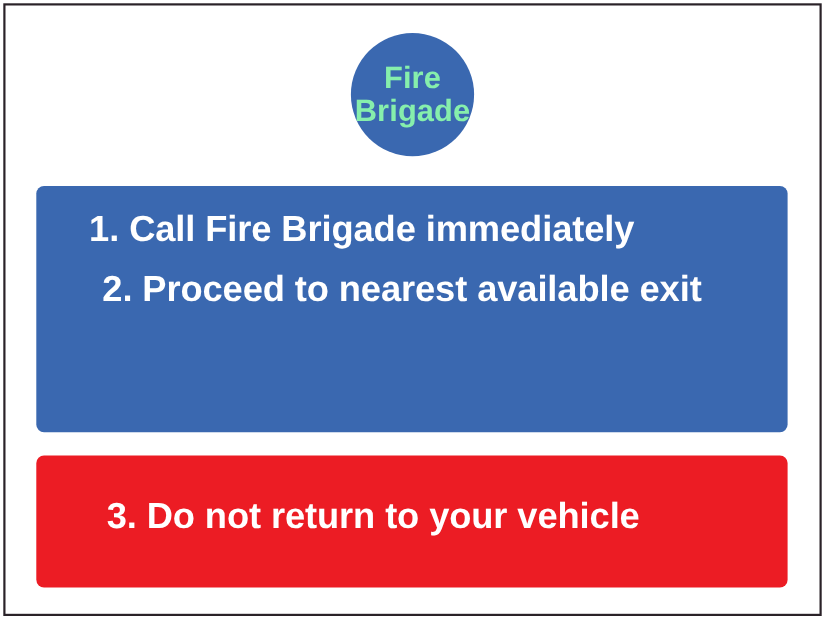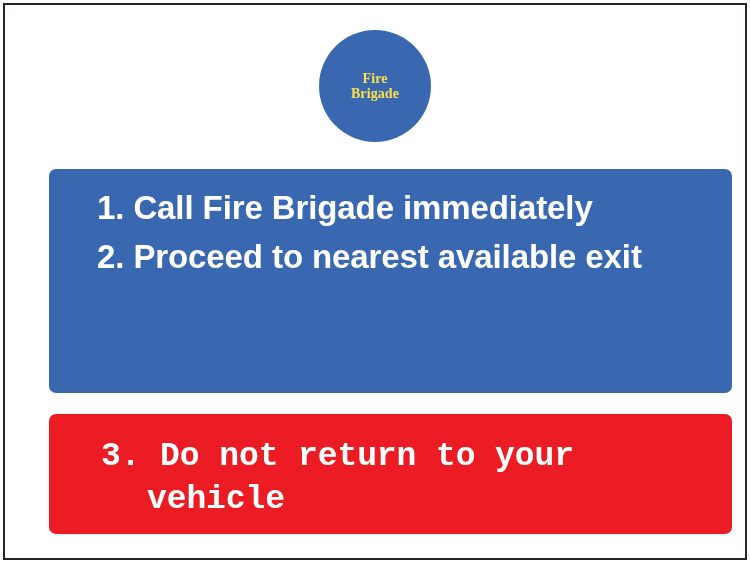--- a/index.html
+++ b/index.html
@@ -42,32 +42,31 @@
     border-radius: 50%;
     background: #3a68b0;
     display: flex;
     flex-direction: column;
     align-items: center;
     justify-content: center;
     text-align: center;
     line-height: 1.08;
   }
   #header-roundel .roundel-line {
-    color: #fde047;
+    color: #86efac;
     font-weight: bold;
-    font-size: 14px;
+    font-size: 28px;
     letter-spacing: 0.1px;
     white-space: nowrap;
-    font-family: Liberation Serif, serif;
   }
 
   
   .panel {
     position: absolute;
-    left: 49px;
+    left: 33px;
     width: 683px;
     border-radius: 7px;
     box-sizing: border-box;
     padding: 18px 20px 18px 48px;
   }
   #panel-blue {
     top: 169px;
     height: 224px;
     background: #3a68b0;
   }
@@ -81,22 +80,22 @@
     color: #ffffff;
     font-weight: bold;
     font-size: 33px;
     line-height: 1.30;
     
     padding-left: 46px;
     text-indent: -46px;
     letter-spacing: -0.1px;
   }
   #instruction-1 { margin: 0 0 6px 0; }
-  #instruction-2 { margin: 0; }
-  #instruction-3 { margin: 4px; font-family: Liberation Mono, monospace; }
+  #instruction-2 { margin: 12px; }
+  #instruction-3 { margin: 16px; }
 </style>
 </head>
 <body>
 
 <div id="sign-canvas">
 
   <div id="sign-border"></div>
 
   <div id="header-roundel">
     <span class="roundel-line">Fire</span>

